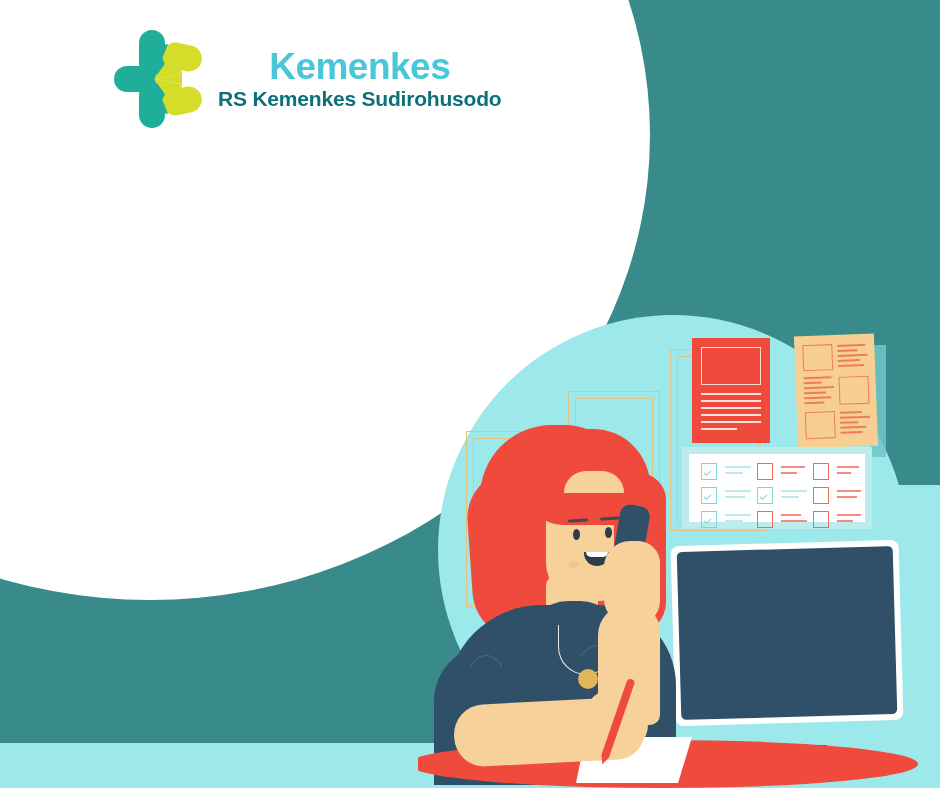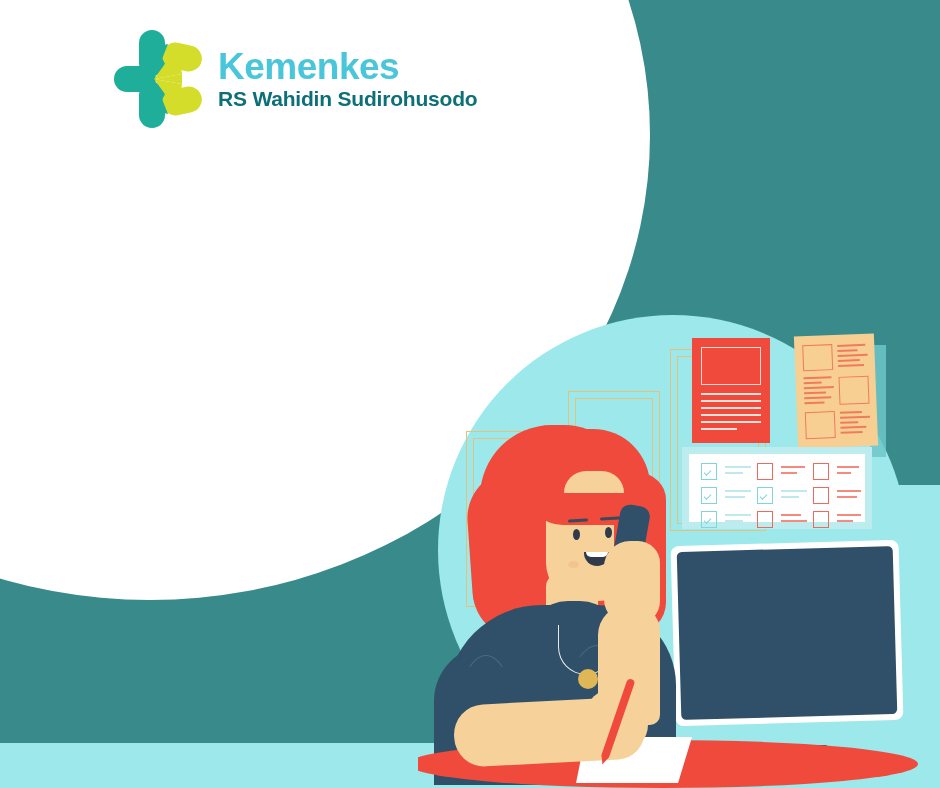--- a/index.html
+++ b/index.html
@@ -257,21 +257,21 @@
   .w-fold {
     position:absolute; border:1.4px solid #4a6b84;
     border-radius:50%; border-color:#4a6b84 transparent transparent transparent;
   }
   
   .logo-wrap {
     position:absolute; left:112px; top:28px;
     display:flex; align-items:center; gap:14px;
   }
   .logo-mark { width:92px; height:100px; flex:none; }
-  .logo-text { display:flex; flex-direction:column; line-height:1; }
+  .logo-text { display:flex; flex-direction:column; line-height:1;text-align:center; }
   .logo-kemenkes {
     font-size:37px; font-weight:bold; color:#4ac6da;
     letter-spacing:-0.5px;
   }
   .logo-sub {
     font-size:21px; font-weight:bold; color:#0d6f78;
     letter-spacing:-0.2px; margin-top:3px;
   }
   
   .headline { position:absolute; left:0px; top:148px; width:640px; }
@@ -441,18 +441,18 @@
 
       <polygon points="42,51 66,18 70,46" fill="#d4de2a"></polygon>
       <polygon points="42,51 70,46 70,56" fill="#d4de2a"></polygon>
       <polygon points="42,51 70,56 66,84" fill="#d4de2a"></polygon>
       <polygon points="42,51 30,22 56,16" fill="#1fae9a"></polygon>
       <polygon points="42,51 56,86 30,80" fill="#1fae9a"></polygon>
       <polygon points="42,51 14,40 14,62" fill="#1fae9a"></polygon>
     </svg>
     <div class="logo-text">
       <div class="logo-kemenkes">Kemenkes</div>
-      <div class="logo-sub">RS Wahidin Sudirohusodo</div>
+      <div class="logo-sub">RS Kemenkes Sudirohusodo</div>
     </div>
   </div>
 
 
 </div>
 
 </body></html>

